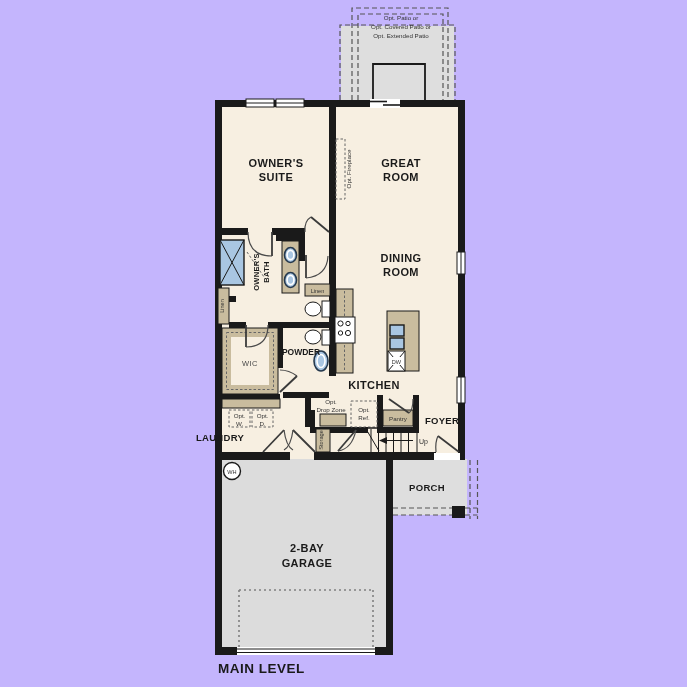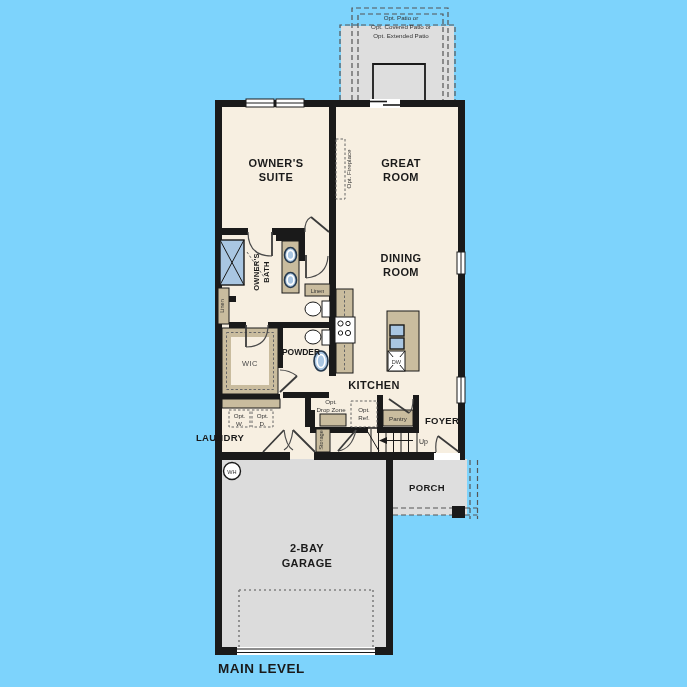--- a/index.html
+++ b/index.html
@@ -1,16 +1,16 @@
 <!DOCTYPE html>
 <html><head>
 <meta charset="utf-8">
 <style>
   html,body{margin:0;padding:0;background:#ffffff;}
-  .page{position:relative;width:687px;height:687px;background:#7dd3fc;font-family:"Liberation Sans",sans-serif;}
+  .page{position:relative;width:687px;height:687px;background:#c4b5fd;font-family:"Liberation Sans",sans-serif;}
   svg{display:block;}
   .wall{fill:#1a1a1a;}
   .floor{fill:#f7efe1;}
   .conc{fill:#dcdcdc;}
   .porch{fill:#dedede;}
   .tan{fill:#c9bc9e;stroke:#1a1a1a;stroke-width:1;}
   .blue{fill:#a9c6e2;stroke:#1a1a1a;stroke-width:1.4;}
   .white{fill:#ffffff;stroke:#1a1a1a;stroke-width:1;}
   .thin{stroke:#1a1a1a;stroke-width:1;fill:none;}
   .thin2{stroke:#1a1a1a;stroke-width:1.6;fill:none;}

